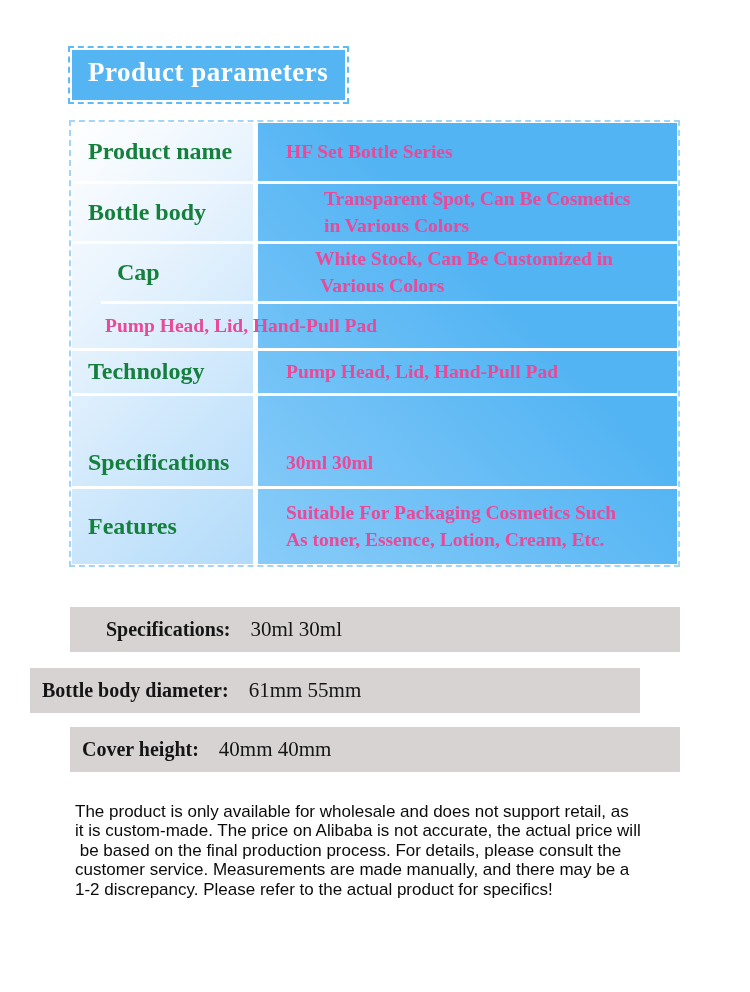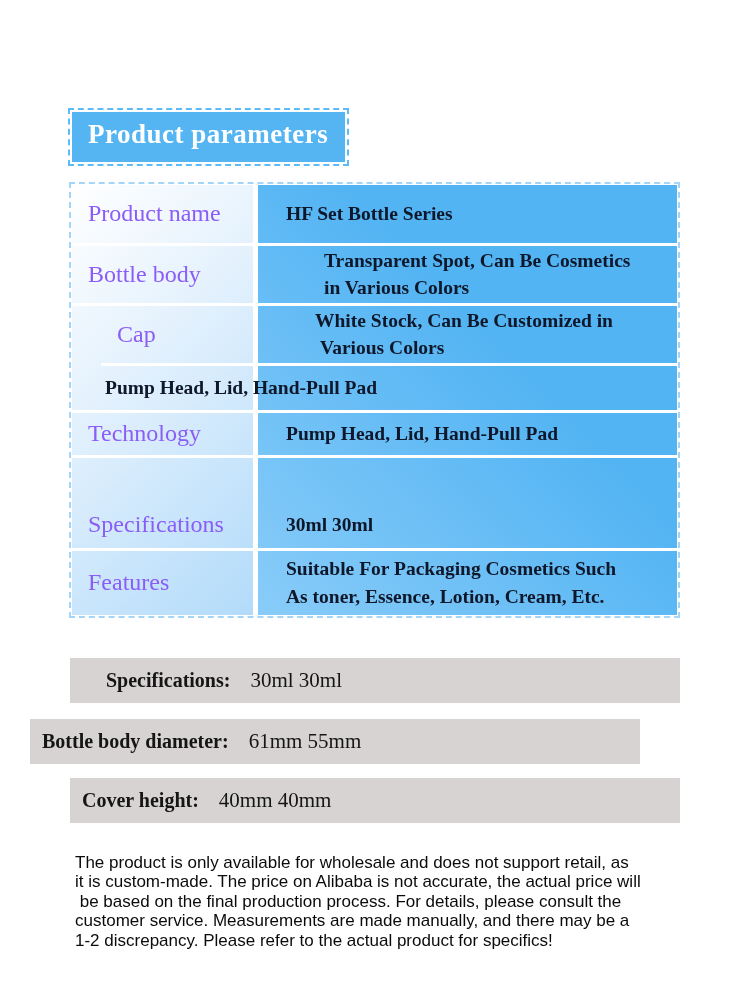--- a/index.html
+++ b/index.html
@@ -10,21 +10,21 @@
   body {
     width: 750px;
     height: 992px;
     overflow: hidden;
     font-family: "Liberation Serif", "DejaVu Serif", serif;
   }
 
   
   .header-box {
     display: inline-block;
-    margin: 112px 0 0 72px;
+    margin: 50px 0 0 72px;
     background: #55b5f3;
     outline: 2px dashed #5fbbf5;
     outline-offset: 2px;
     padding: 8px 17px 12px 16px;
   }
   .header-box .title {
     margin: 0;
     font-size: 27px;
     font-weight: bold;
     color: #ffffff;
@@ -57,40 +57,41 @@
     box-sizing: border-box;
     border-bottom: 3px solid #ffffff;
   }
   .p-row:last-child { border-bottom: none; }
   .p-row:nth-child(1) { height: 61px; }
   .p-row:nth-child(2) { height: 60px; gap: 19px; }
   .p-row:nth-child(3) { height: 60px; margin-left: 29px; }
   .p-row:nth-child(4) { height: 47px; }
   .p-row:nth-child(5) { height: 45px; }
   .p-row:nth-child(6) { height: 49px; margin-top: 44px; }
-  .p-row:nth-child(7) { height: 64px; }
+  .p-row:nth-child(7) { height: 75px; }
   .p-label {
     flex: 0 0 181px;
     box-sizing: border-box;
     display: flex;
     align-items: center;
     padding-left: 16px;
     font-size: 24px;
-    color: #8b5cf6;
+    color: #15803d;
+    font-weight: bold;
   }
   .p-spacer { flex: 0 0 5px; }
   .p-value {
     flex: 1;
     box-sizing: border-box;
     display: flex;
     align-items: center;
     padding: 0 12px 0 28px;
     font-size: 19.5px;
     font-weight: bold;
-    color: #0f172a;
+    color: #ec4899;
     line-height: 1.42;
   }
   .p-value span { white-space: pre-wrap; }
 
   
   .spec-bar {
     box-sizing: border-box;
     width: 610px;
     height: 45px;
     margin-left: 70px;

